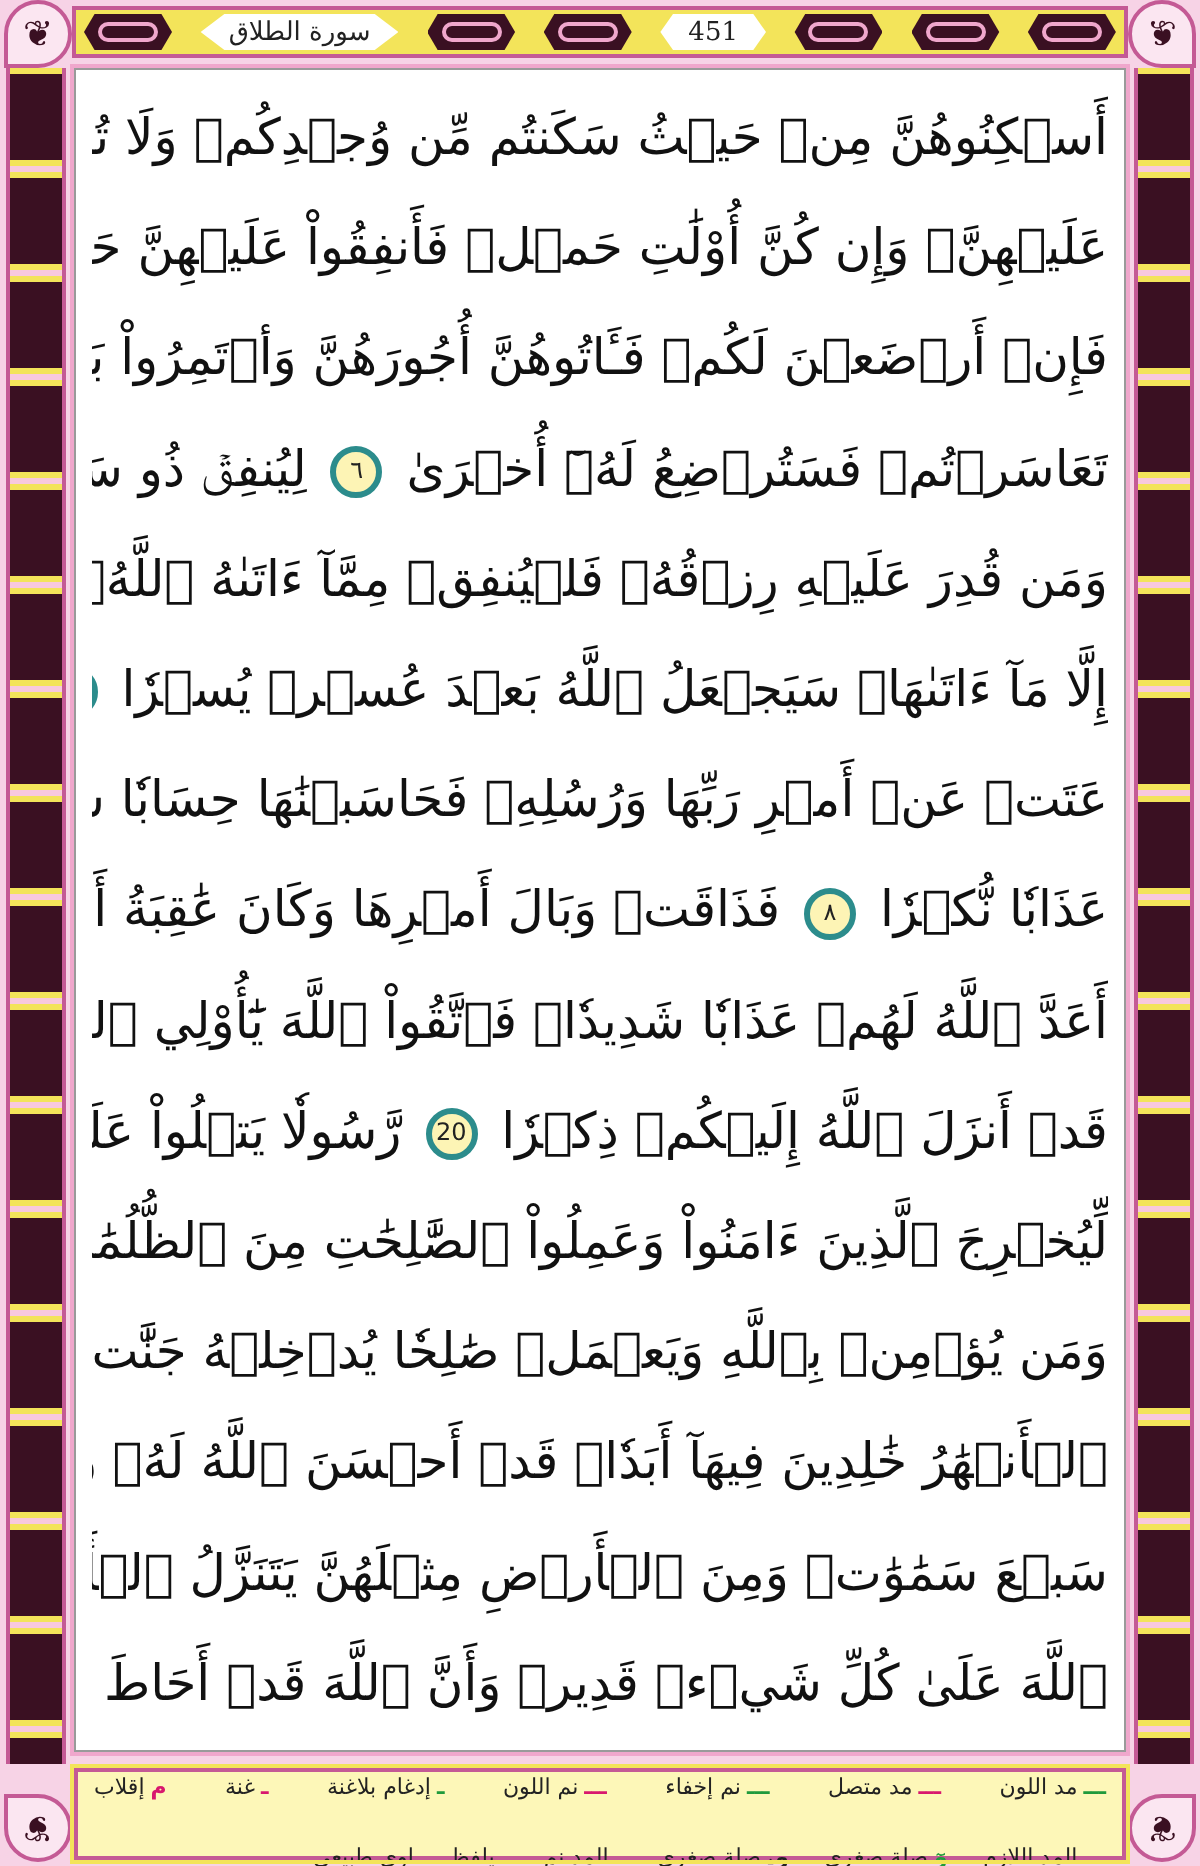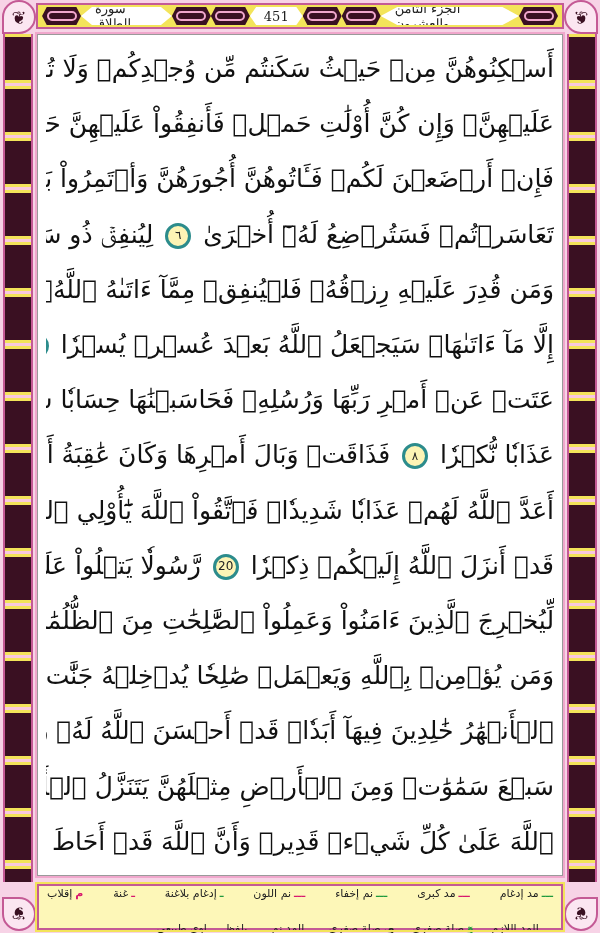--- a/index.html
+++ b/index.html
@@ -28,21 +28,21 @@
   .side-strip.left { left: 3px; }
   .side-strip.right { right: 3px; }
   
   .header {
     position: absolute; left: 0; top: 0; width: 600px; height: 34px;
     background: #f7d3e6;
   }
   .header .band {
     position: absolute; left: 36px; right: 36px; top: 3px; height: 26px;
     background: #f3e45a; border: 2px solid #c45a95; box-sizing: border-box;
-    display: flex; align-items: center; justify-content: flex-end;
+    display: flex; align-items: center; justify-content: space-between;
     padding: 0 4px;
   }
   .hex {
     height: 18px; display: flex; align-items: center; justify-content: center;
     clip-path: polygon(12% 0, 88% 0, 100% 50%, 88% 100%, 12% 100%, 0 50%);
   }
   .hex.dark { background: #3a1022; width: 44px; }
   .hex.dark span { width: 30px; height: 10px; border: 2px solid #f0a7cc; border-radius: 6px; box-sizing: border-box; display:block; }
   .hex.light { background: #ffffff; padding: 0 14px; font-family: "DejaVu Serif", serif; font-size: 13px; color: #222; }
   .corner {
@@ -120,23 +120,20 @@
         </div>
       <div class="hex light">
         <span>451</span>
       </div>
       <div class="hex dark">
           <span></span>
         </div>
       <div class="hex dark">
           <span></span>
         </div>
-      <div class="hex light">
-        <span>الجزء الثامن والعشرون</span>
-      </div>
       <div class="hex dark">
           <span></span>
         </div>
     </div>
   </div>
 
   <div class="corner tl">❦</div>
   <div class="corner tr">❦</div>
   <div class="corner bl">❦</div>
   <div class="corner br">❦</div>
@@ -185,25 +182,25 @@
         <span>ٱللَّهَ عَلَىٰ كُلِّ شَيۡءٖ قَدِيرٞ وَأَنَّ ٱللَّهَ قَدۡ أَحَاطَ بِكُلِّ شَيۡءٍ عِلۡمَۢا</span>
         
       </div>
     </div>
   </div>
 
   <div class="legend">
     <div class="legend-row">
       <span class="legend-item">
           <span class="swatch c-green">ـــ</span>
-          <span>مد إدغام</span>
+          <span>مد اللون</span>
         </span>
       <span class="legend-item">
           <span class="swatch c-red">ـــ</span>
-          <span>مد كبرى</span>
+          <span>مد متصل</span>
         </span>
       <span class="legend-item">
           <span class="swatch c-green">ـــ</span>
           <span>نم إخفاء</span>
         </span>
       <span class="legend-item">
           <span class="swatch c-red">ـــ</span>
           <span>نم اللون</span>
         </span>
       <span class="legend-item">

